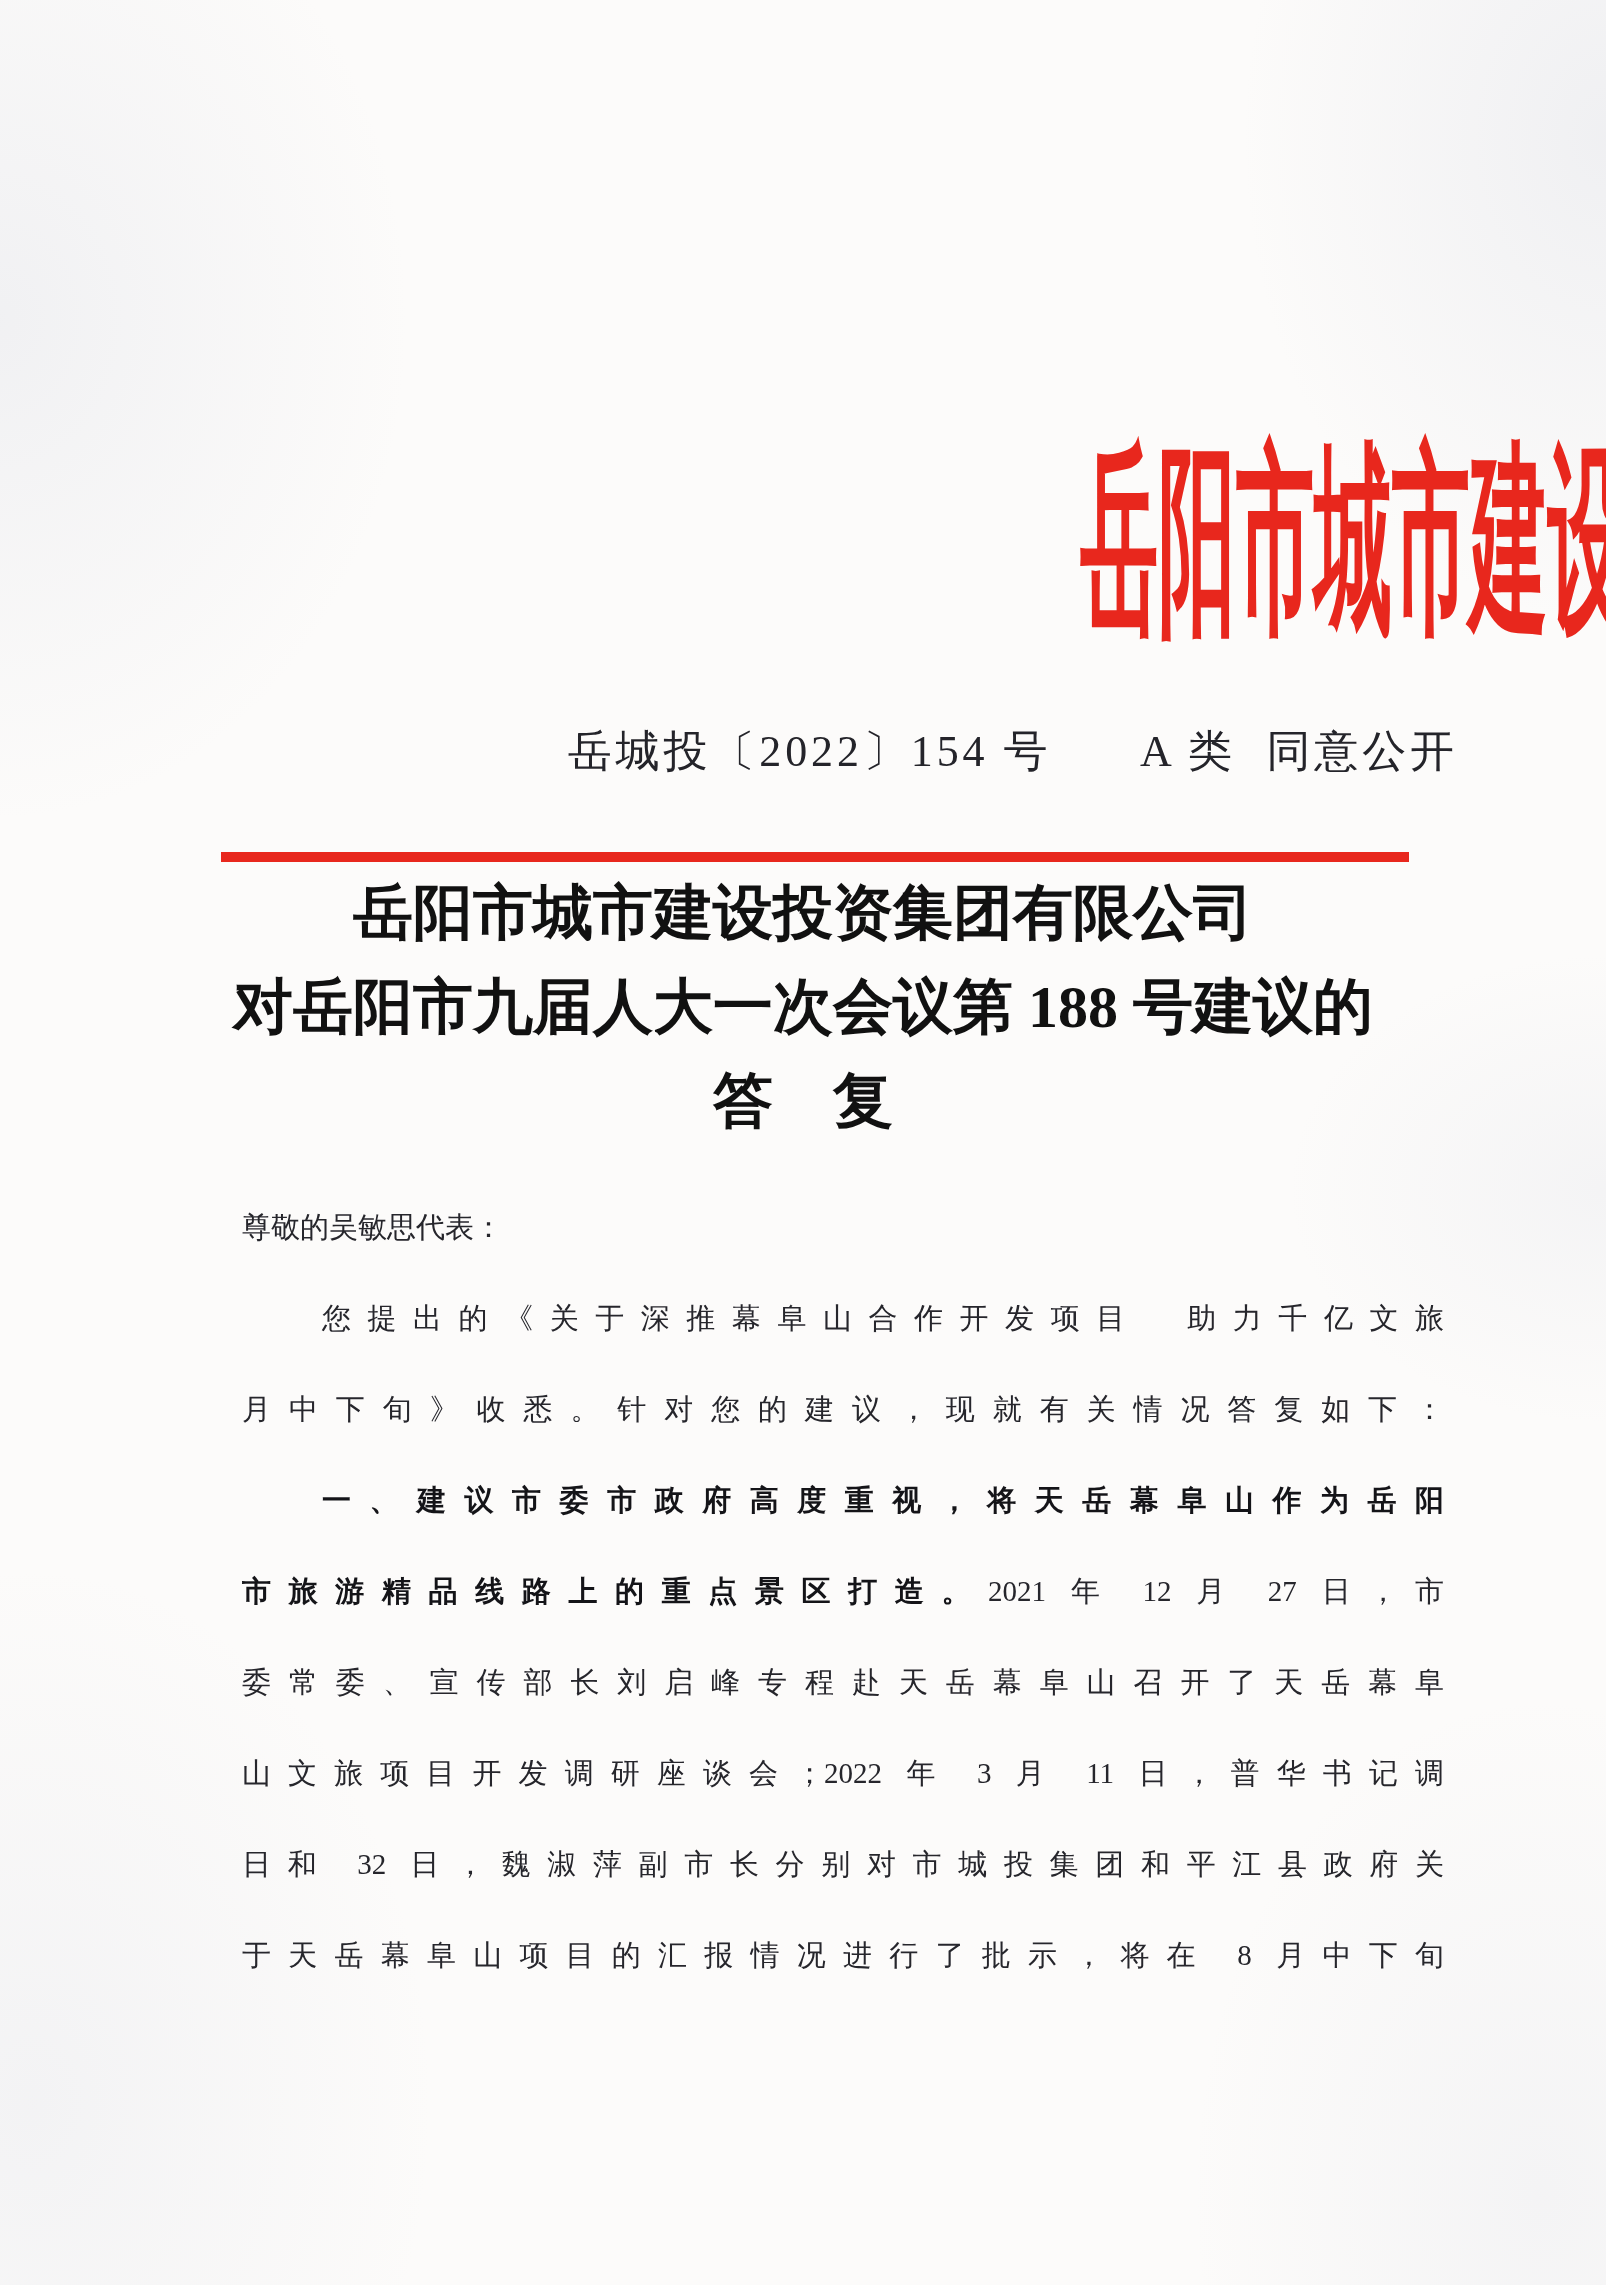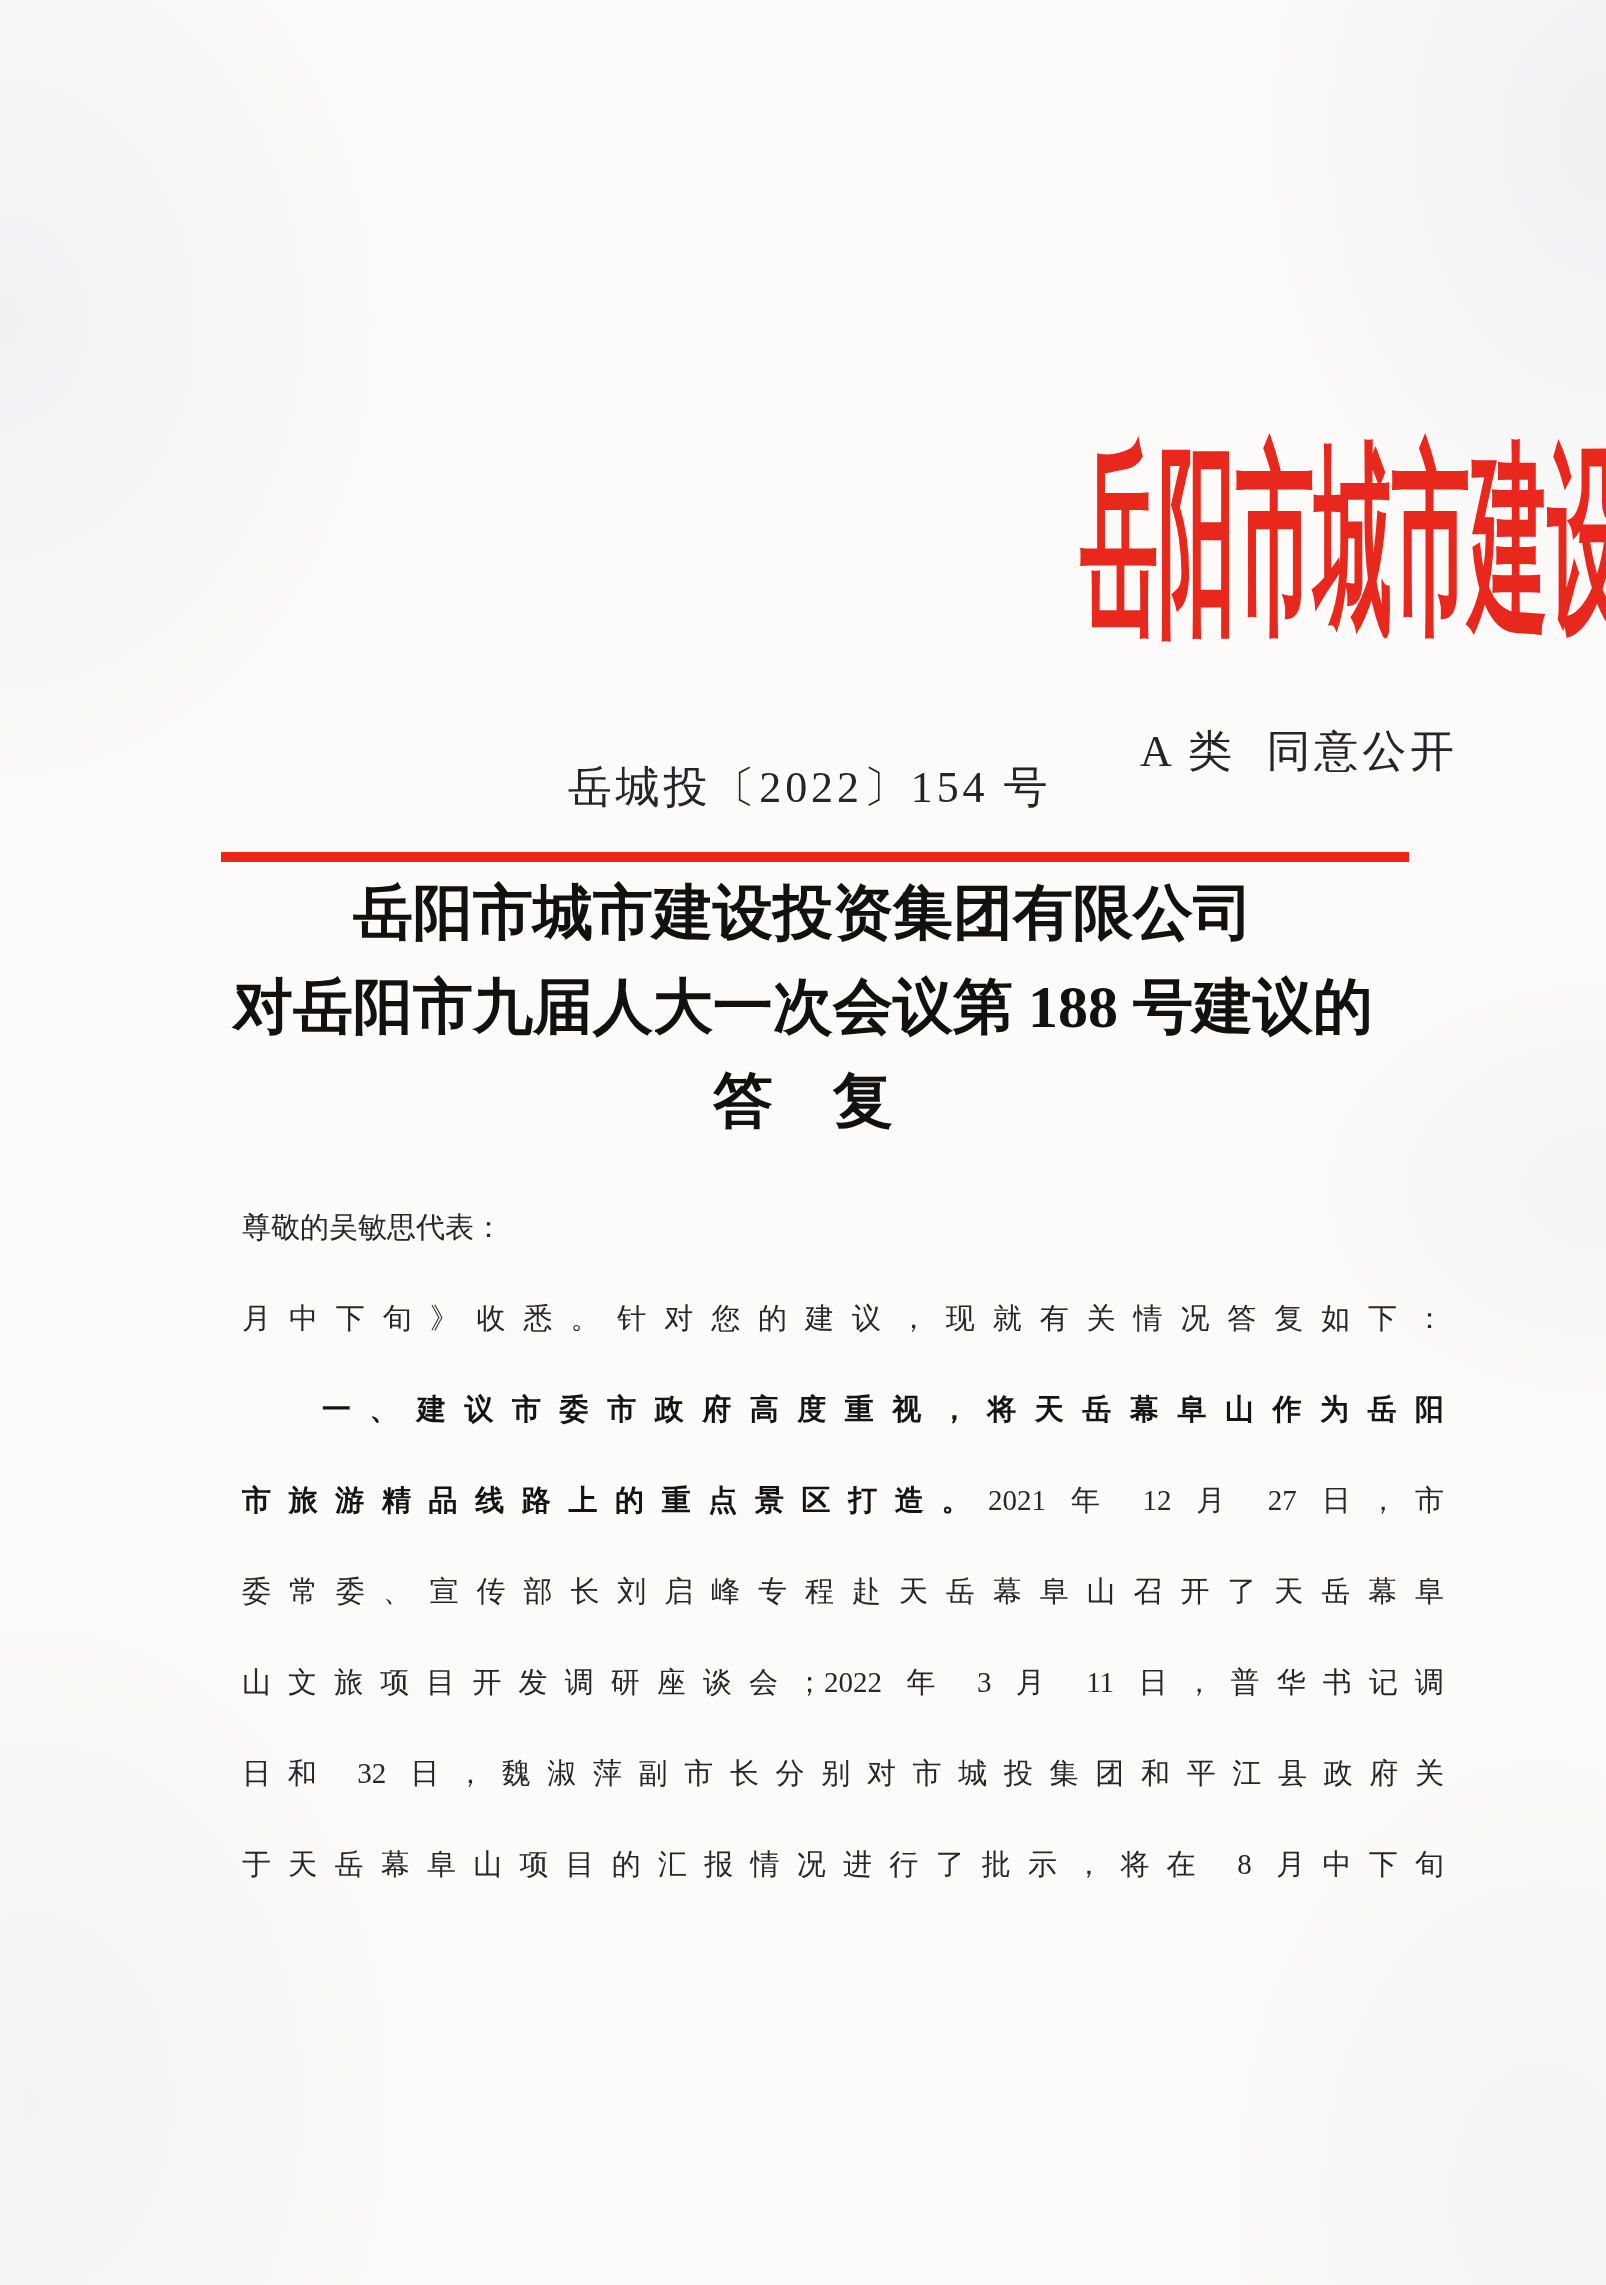--- a/index.html
+++ b/index.html
@@ -53,21 +53,20 @@
     height: 59px;
     font-size: 44px;
     letter-spacing: 3.9px;
     color: #24242a;
   }
   .doc-number {
     position: absolute;
     left: 50%;
     transform: translateX(-50%);
     white-space: nowrap;
-    margin-top: 36px;
   }
   .doc-class {
     position: absolute;
     right: 222px;
     white-space: nowrap;
     text-align: right;
   }
   .doc-public {
     position: absolute;
     right: 0;
@@ -147,20 +146,21 @@
   <div class="red-rule"></div>
 
   <div class="headline">
     <div class="headline-line">岳阳市城市建设投资集团有限公司</div>
     <div class="headline-line">对岳阳市九届人大一次会议第 188 号建议的</div>
     <div class="headline-line">答　复</div>
   </div>
 
   <div class="body-text">
     <div class="bline salutation">尊敬的吴敏思代表：</div>
+    <div class="bline indent">您提出的《关于深推幕阜山合作开发项目　助力千亿文旅</div>
     <div class="bline">月中下旬》收悉。针对您的建议，现就有关情况答复如下：</div>
     <div class="bline indent bold">一、建议市委市政府高度重视，将天岳幕阜山作为岳阳</div>
     <div class="bline">
       <span class="bold">市旅游精品线路上的重点景区打造。</span><span>2021 年 12 月 27 日，市</span>
     </div>
     <div class="bline">委常委、宣传部长刘启峰专程赴天岳幕阜山召开了天岳幕阜</div>
     <div class="bline">山文旅项目开发调研座谈会；2022 年 3 月 11 日，普华书记调</div>
     <div class="bline">日和 32 日，魏淑萍副市长分别对市城投集团和平江县政府关</div>
     <div class="bline">于天岳幕阜山项目的汇报情况进行了批示，将在 8 月中下旬</div>
   </div>

